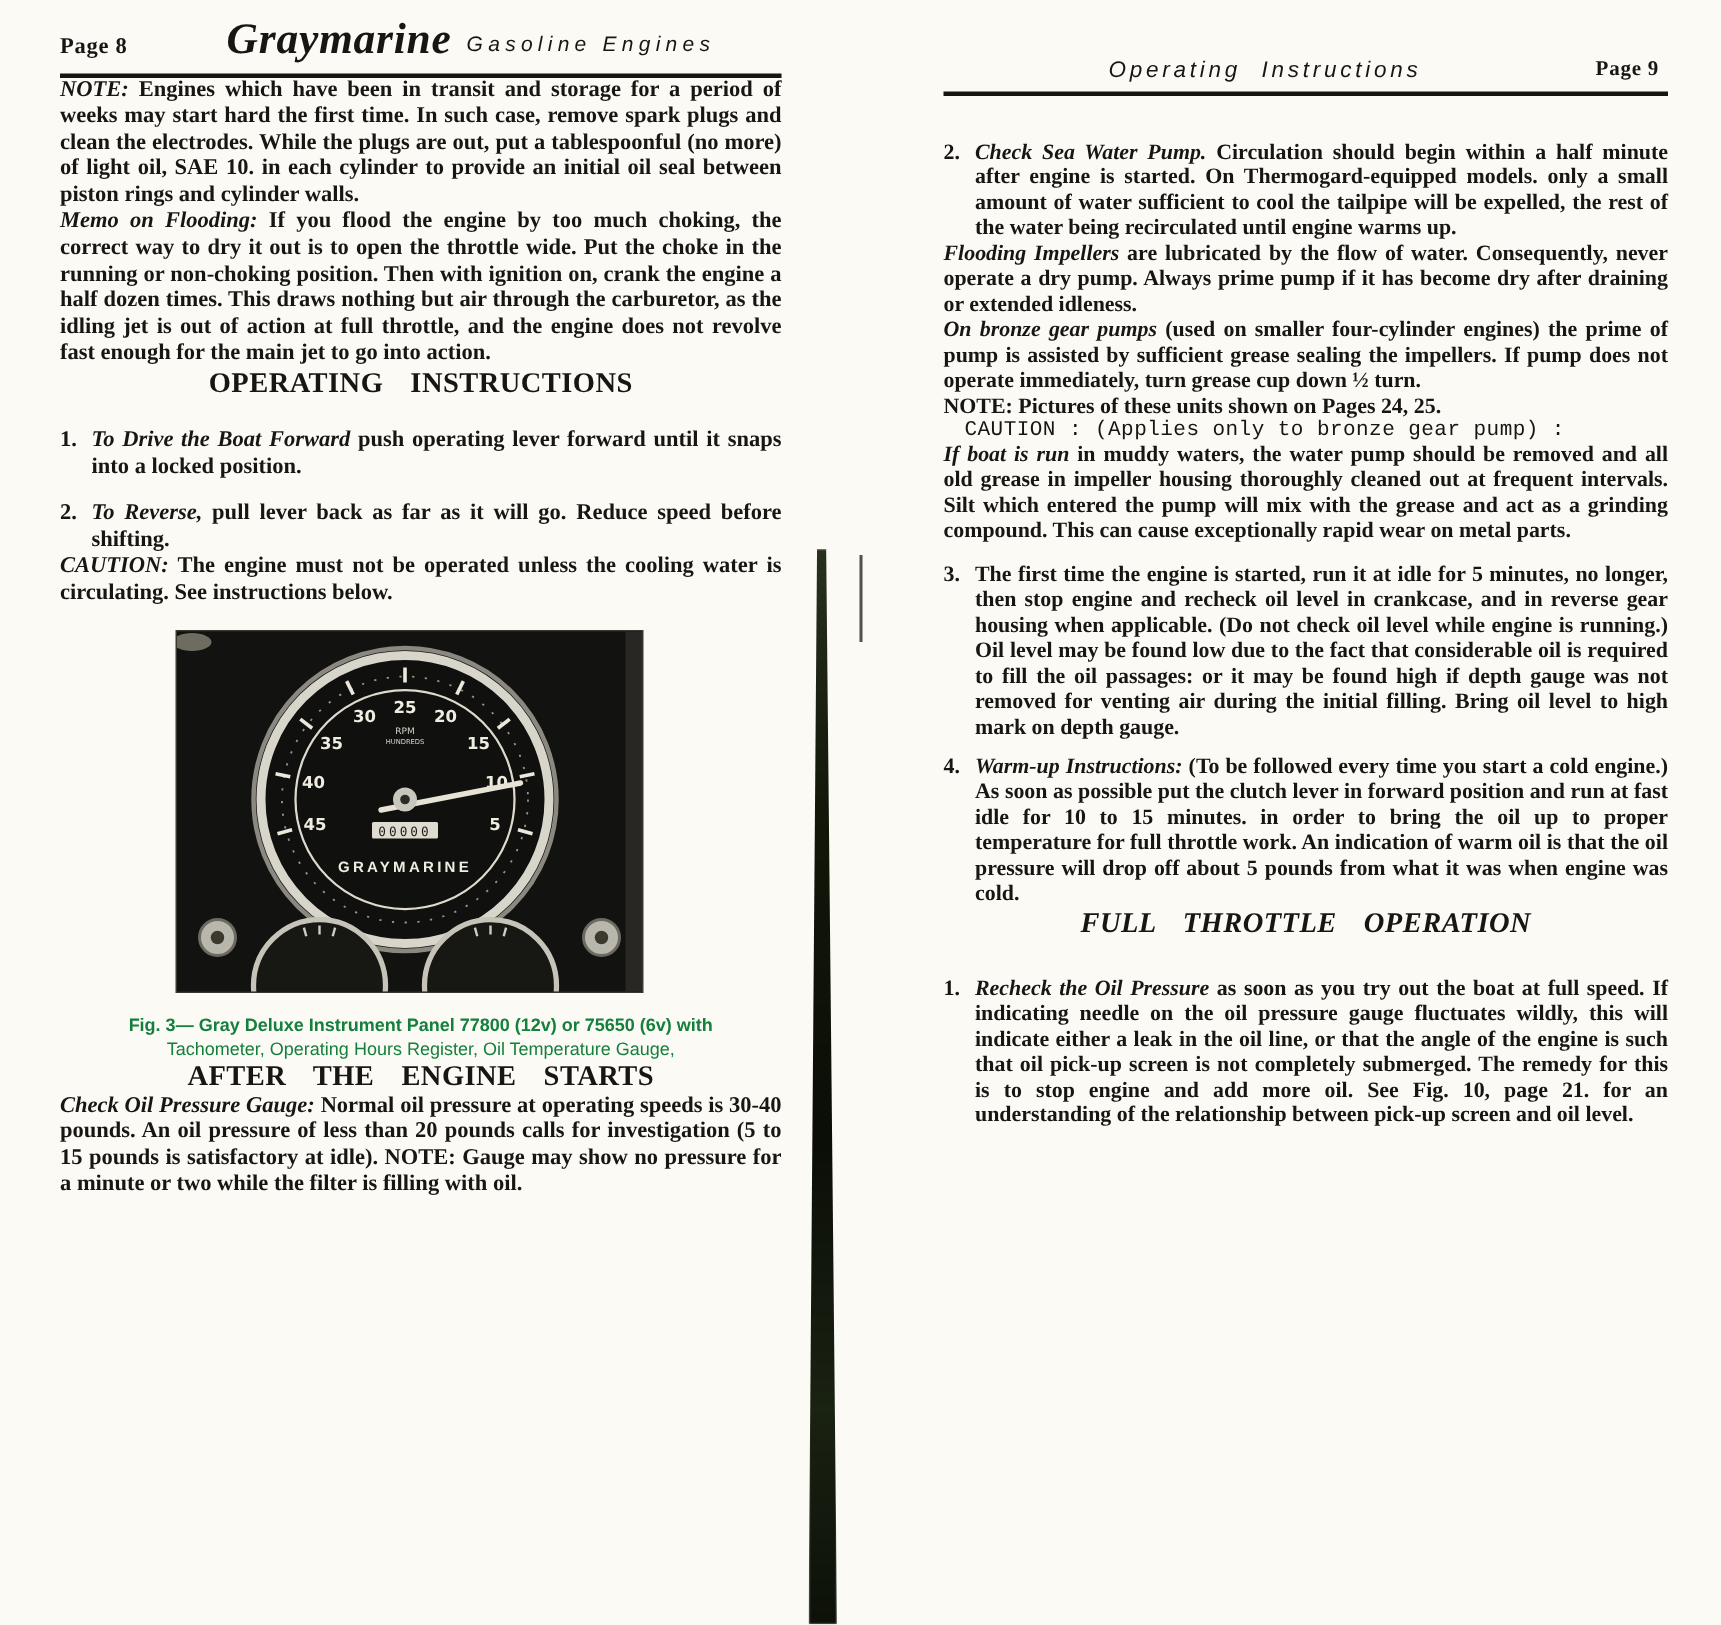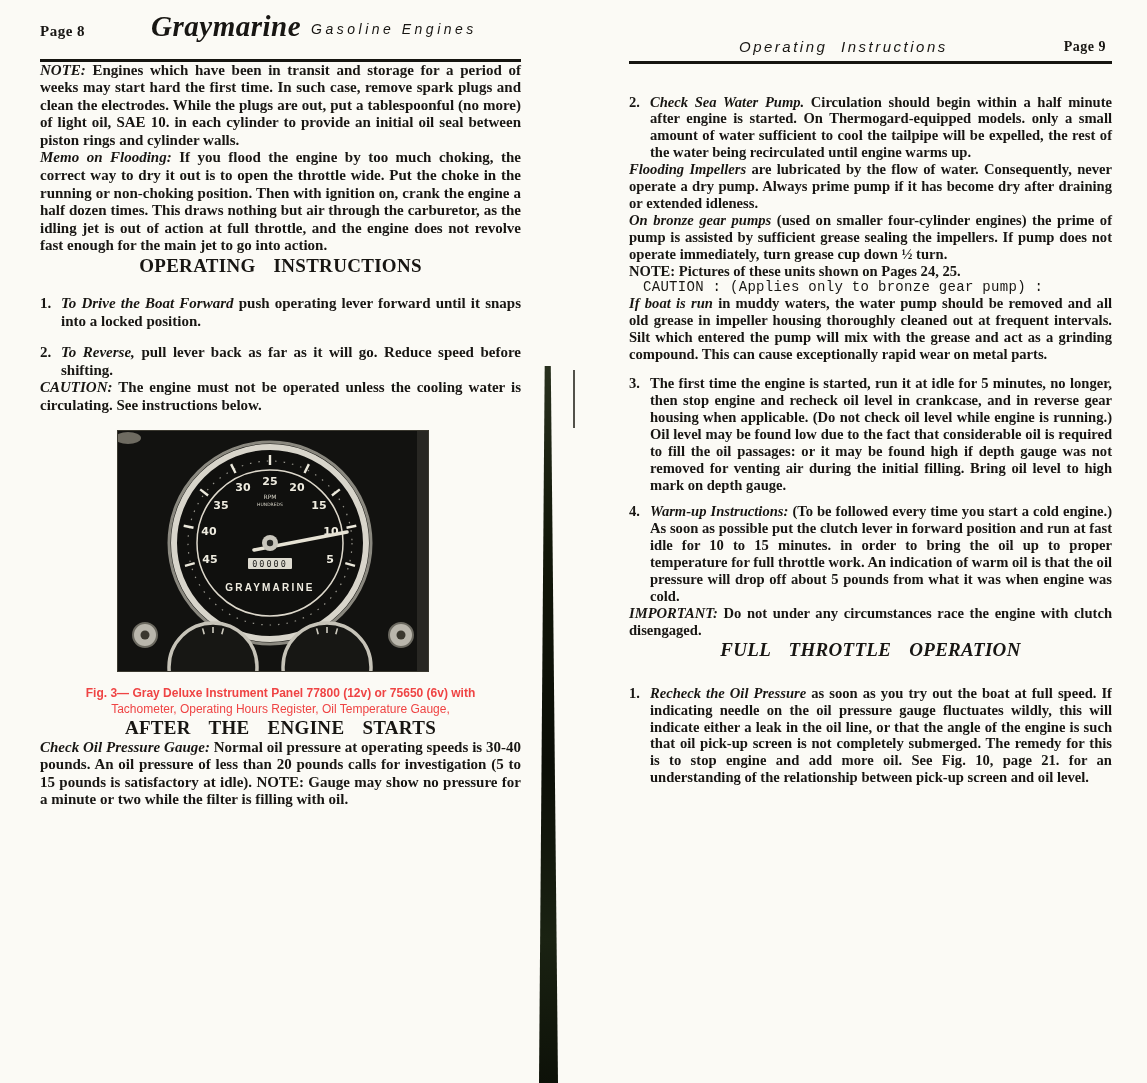--- a/index.html
+++ b/index.html
@@ -6,21 +6,21 @@
   body{
     width:1147px;height:1083px;position:relative;overflow:hidden;
     background:#fbfaf5;color:#181613;
     font-family:"Liberation Serif", serif;
   }
   .col{position:absolute;}
   #left-col{left:40px;top:12px;width:481px;}
   #right-col{left:629px;top:38px;width:483px;}
 
   
-  .hdr-left{display:flex;align-items:flex-end;padding-bottom:19px;}
+  .hdr-left{display:flex;align-items:flex-end;padding-bottom:9px;}
   .pg-label{font-weight:bold;font-size:15px;letter-spacing:.5px;}
   .brand{font-style:italic;font-weight:bold;font-size:29px;line-height:28px;margin-left:66px;letter-spacing:.5px;}
   .brand-sub{font-style:italic;font-size:14px;letter-spacing:3.5px;margin-left:10px;padding-bottom:3px;font-family:"Liberation Sans",sans-serif;}
   .rule{height:2.5px;background:#161510;}
   .hdr-right{display:flex;justify-content:space-between;align-items:flex-end;padding:0 6px 6px 110px;}
   .hdr-right .title{font-style:italic;font-size:15px;letter-spacing:2.5px;word-spacing:7px;font-family:"Liberation Sans",sans-serif;}
   .hdr-right .pg-label{font-size:14px;}
 
   
   p.body{font-size:15px;line-height:17.6px;text-align:justify;font-weight:bold;margin:0;}
@@ -53,21 +53,21 @@
   .mt-r2{margin-top:12px;}
   .mt-r3{margin-top:10px;}
   .mt-r4{margin-top:4px;}
   .mt-rh{margin-top:28px;font-style:italic;}
   .mt-rft{margin-top:24px;}
 
   .caution-line{font-size:14px;font-weight:normal;letter-spacing:.3px;margin:0 0 0 14px;font-family:Liberation Mono, monospace;}
 
   
   .figure{margin:16px 0 0 78px;width:310px;height:240px;background:#101010;position:relative;box-shadow:0 0 0 1px #3a382f;}
-  .caption{margin-top:14px;text-align:center;font-family:"Liberation Sans",sans-serif;font-size:12px;line-height:16px;color:#ef4444;}
+  .caption{margin-top:14px;text-align:center;font-family:"Liberation Sans",sans-serif;font-size:12px;line-height:16px;color:#15803d;}
   .caption .c1{font-weight:bold;}
 
   .gnum{fill:#efece0;font-size:11px;font-weight:bold;font-family:"DejaVu Sans",sans-serif;text-anchor:middle;}
   .gsmall{fill:#d8d5c8;font-family:"DejaVu Sans",sans-serif;text-anchor:middle;}
   .gbrand{fill:#f0ede1;font-size:10px;font-weight:bold;letter-spacing:2.2px;font-family:"Liberation Sans",sans-serif;text-anchor:middle;}
   .godo{fill:#1c1c1a;font-size:8.5px;letter-spacing:2px;font-family:"DejaVu Sans Mono",monospace;text-anchor:middle;}
   .gtick{stroke:#ece9dc;stroke-width:2.4;}
   .gtick2{stroke:#cfccc0;stroke-width:1.6;}
 
   
@@ -222,22 +222,20 @@
     <span class="n">3.</span>
     <p class="body">The first time the engine is started, run it at idle for 5 minutes, no longer, then stop engine and recheck oil level in crankcase, and in reverse gear housing when applicable. (Do not check oil level while engine is running.) Oil level may be found low due to the fact that considerable oil is required to fill the oil passages: or it may be found high if depth gauge was not removed for venting air during the initial filling. Bring oil level to high mark on depth gauge.</p>
   </div>
 
   <div class="item mt-r3">
     <span class="n">4.</span>
     <p class="body"><b class="lead">Warm-up Instructions:</b>
       <span>(To be followed every time you start a cold engine.) As soon as possible put the clutch lever in forward position and run at fast idle for 10 to 15 minutes. in order to bring the oil up to proper temperature for full throttle work. An indication of warm oil is that the oil pressure will drop off about 5 pounds from what it was when engine was cold.</span></p>
   </div>
 
-  <p class="body ind2 mt-r2"><b class="lead">IMPORTANT:</b>
-    <span>Do not under any circumstances race the engine with clutch disengaged.</span></p>
 
   <h2 class="h mt-rh">FULL THROTTLE OPERATION</h2>
 
   <div class="item mt-rft">
     <span class="n">1.</span>
     <p class="body"><b class="lead">Recheck the Oil Pressure</b>
       <span>as soon as you try out the boat at full speed. If indicating needle on the oil pressure gauge fluctuates wildly, this will indicate either a leak in the oil line, or that the angle of the engine is such that oil pick-up screen is not completely submerged. The remedy for this is to stop engine and add more oil. See Fig. 10, page 21. for an understanding of the relationship between pick-up screen and oil level.</span></p>
   </div>
 </section>
 

